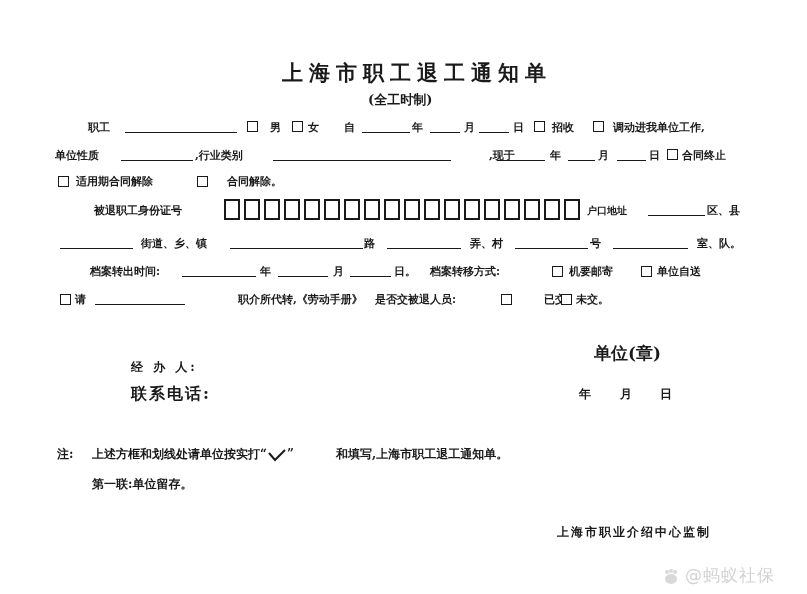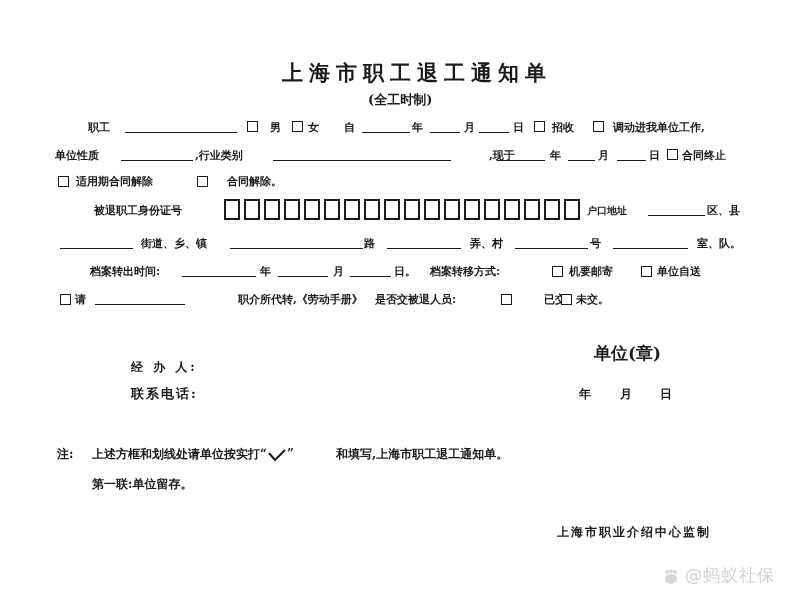--- a/index.html
+++ b/index.html
@@ -111,21 +111,21 @@
 <div class="abs t" style="left:75px; top:292px;">请</div>
 <div class="line" style="left:95px; top:304px; width:90px;"></div>
 <div class="abs t" style="left:195px; top:292px;margin-left:43px;">职介所代转,《劳动手册》</div>
 <div class="abs t" style="left:375px; top:292px;">是否交被退人员:</div>
 <div class="cb" style="left:501px; top:294px;"></div>
 <div class="abs t" style="left:544px; top:292px;">已交</div>
 <div class="cb" style="left:561px; top:294px;"></div>
 <div class="abs t" style="left:576px; top:292px;">未交。</div>
 
 <div class="abs t" style="left:131px; top:359px; font-size:12px; letter-spacing:3px;">经 办 人:</div>
-<div class="abs t" style="left:131px; top:386px; font-size:13px; letter-spacing:2px;">联系电话:</div>
+<div class="abs t" style="left:131px; top:386px; font-size:16px; letter-spacing:2px;">联系电话:</div>
 <div class="abs t" style="left:594px; top:345px; font-size:17px;">单位(章)</div>
 <div class="abs t" style="left:579px; top:386px; font-size:12px;">年</div>
 <div class="abs t" style="left:620px; top:386px; font-size:12px;">月</div>
 <div class="abs t" style="left:660px; top:386px; font-size:12px;">日</div>
 
 <div class="abs t" style="left:57px; top:446px; font-size:12px;">注:</div>
 <div class="abs t" style="left:92px; top:446px; font-size:12px;">
   <span>上述方框和划线处请单位按实打“</span><svg class="check" width="20" height="14" viewBox="0 0 20 14">
       <polyline points="2,5 8,12 18,2" fill="none" stroke="#1a1a1a" stroke-width="2"></polyline>
     </svg><span>”</span>

